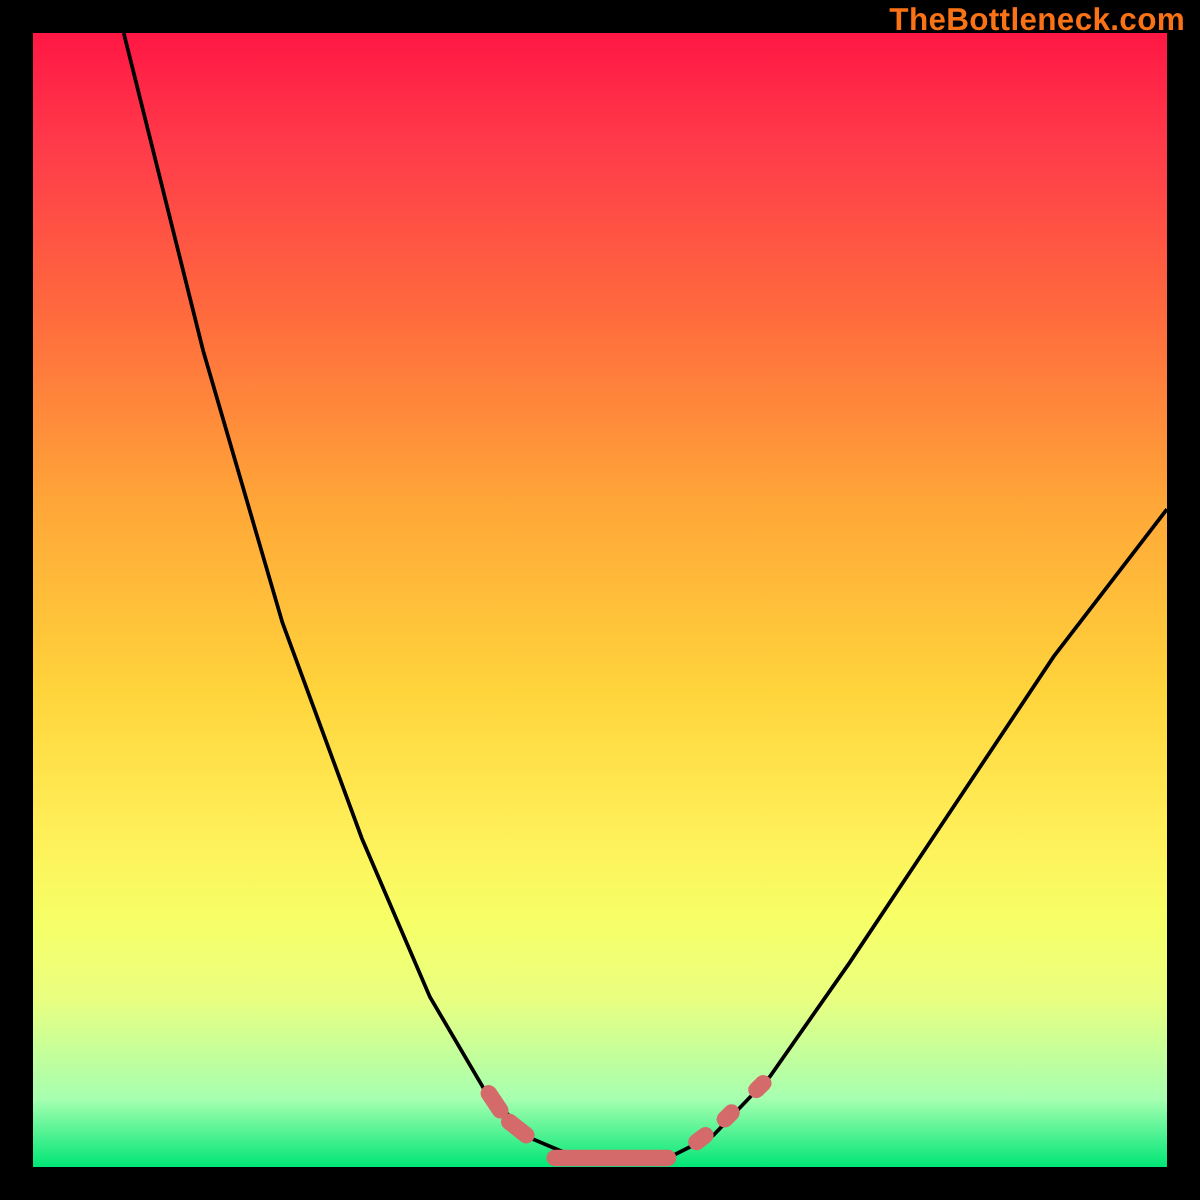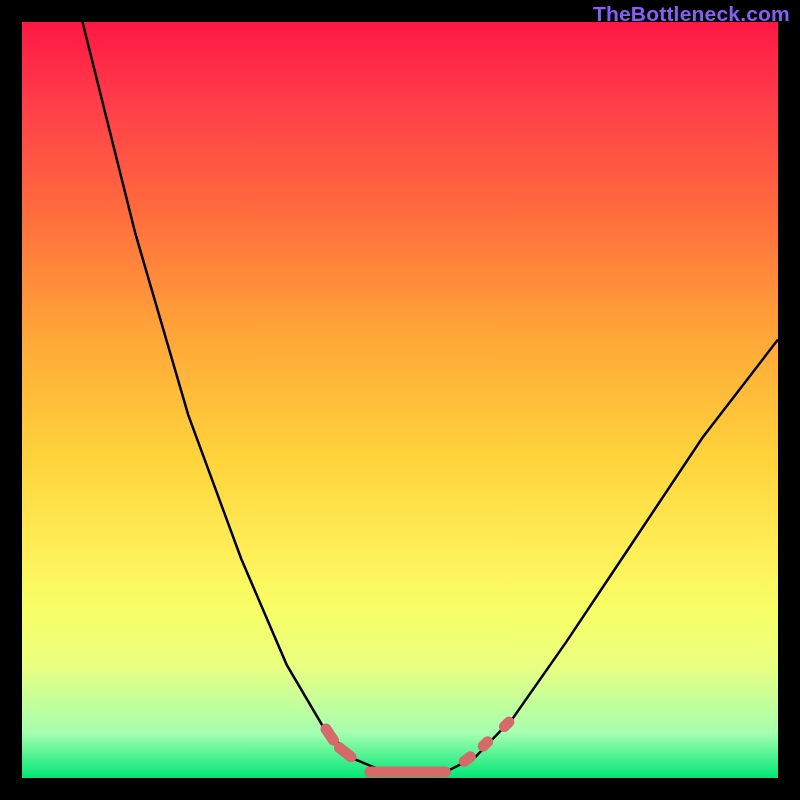--- a/index.html
+++ b/index.html
@@ -37,21 +37,21 @@
       #00e676 100%
     );
   }
   .watermark {
     position: absolute;
     top: 2px;
     right: 10px;
     font-family: Arial, Helvetica, sans-serif;
     font-size: 21px;
     font-weight: 600;
-    color: #8b5cf6;
+    color: #f97316;
     letter-spacing: 0.2px;
   }
   svg.curve {
     position: absolute;
     top: 22px;
     left: 22px;
     width: 756px;
     height: 756px;
   }
 </style>

